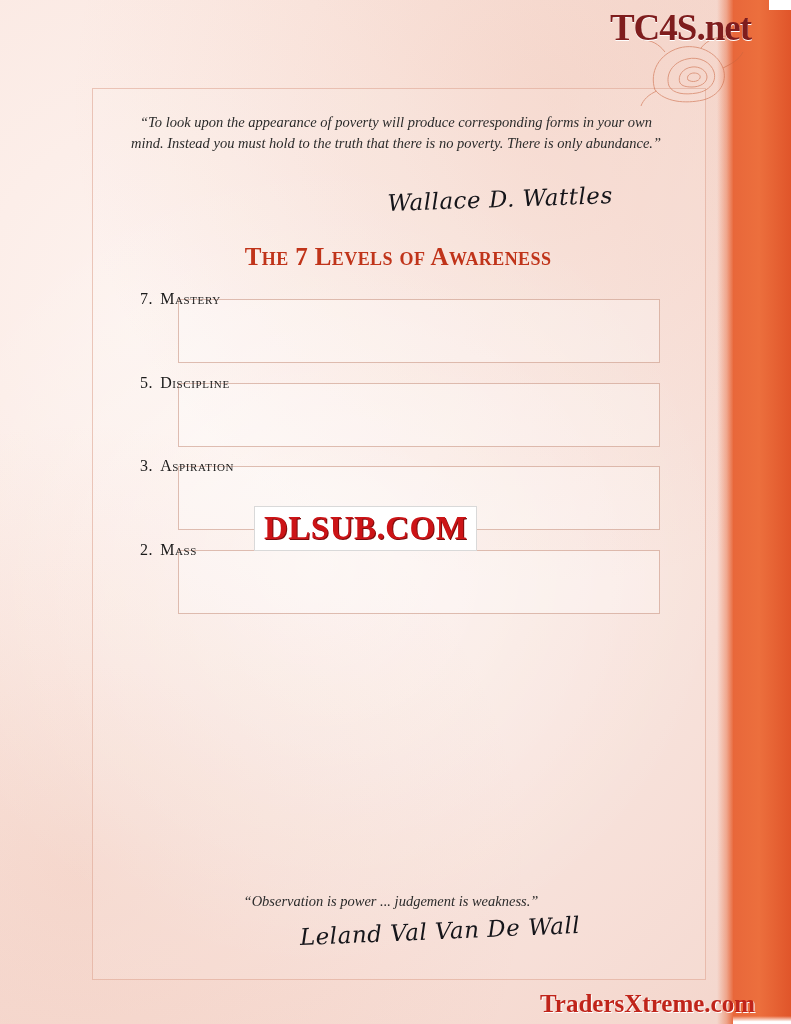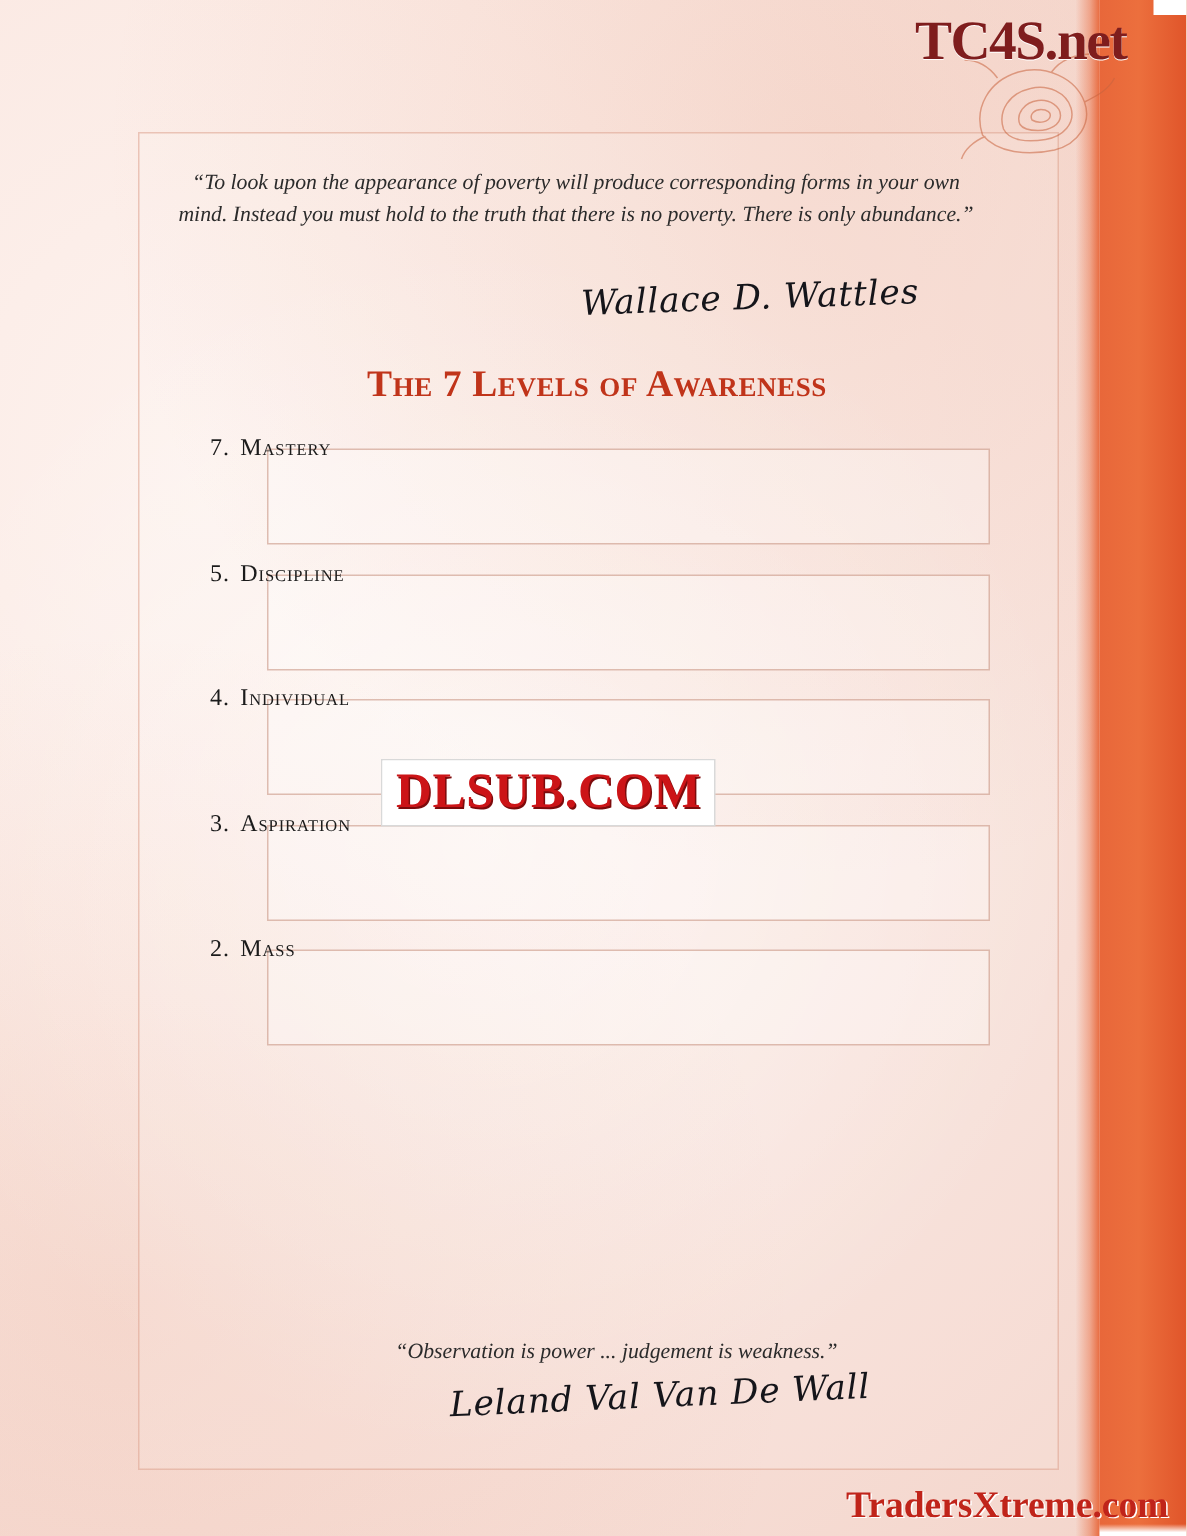--- a/index.html
+++ b/index.html
@@ -89,21 +89,21 @@
     top: 88px;
     width: 612px;
     height: 890px;
     border: 1px solid rgba(221,160,140,0.55);
     background: rgba(255,255,255,0.10);
   }
 
   
   .quote-top {
     position: absolute;
-    left: 114px;
+    left: 126px;
     top: 112px;
     width: 540px;
     text-align: center;
     font-style: italic;
     font-size: 14.5px;
     line-height: 21px;
     color: #2b2b2b;
   }
   .sig-top {
     position: absolute;
@@ -184,21 +184,21 @@
     border: 2px solid #ffffff;
     box-shadow: 0 0 0 1px #d9d9d9;
     text-shadow: 1px 1px 0 #7d0b0c;
     z-index: 8;
     margin-top: 20px;
   }
 
   
   .quote-bottom {
     position: absolute;
-    left: 161px;
+    left: 141px;
     top: 893px;
     width: 500px;
     text-align: center;
     font-style: italic;
     font-size: 14.5px;
     color: #2b2b2b;
   }
   .sig-bottom {
     position: absolute;
     left: 250px;
@@ -209,21 +209,21 @@
     font-style: italic;
     font-size: 23px;
     color: #15151a;
     transform: rotate(-2.5deg);
     letter-spacing: 0.5px;
   }
 
   
   .footer-logo {
     position: absolute;
-    right: 12px;
+    right: 36px;
     bottom: 6px;
     font-family: "Liberation Serif", serif;
     font-weight: bold;
     font-size: 25px;
     color: #c0241a;
     text-shadow: 1px 1px 0 #ffffff;
     z-index: 9;
     text-align: center;
   }
 </style>
@@ -270,26 +270,20 @@
   </div>
 
 
   <div class="level-row">
     <div class="level-label">
       <span class="level-num">5.</span><span>Discipline</span>
     </div>
     <div class="level-box"></div>
   </div>
 
-  <div class="level-row">
-    <div class="level-label">
-      <span class="level-num">4.</span><span>Individual</span>
-    </div>
-    <div class="level-box"></div>
-  </div>
 
   <div class="level-row">
     <div class="level-label">
       <span class="level-num">3.</span><span>Aspiration</span>
     </div>
     <div class="level-box"></div>
   </div>
 
   <div class="level-row">
     <div class="level-label">

